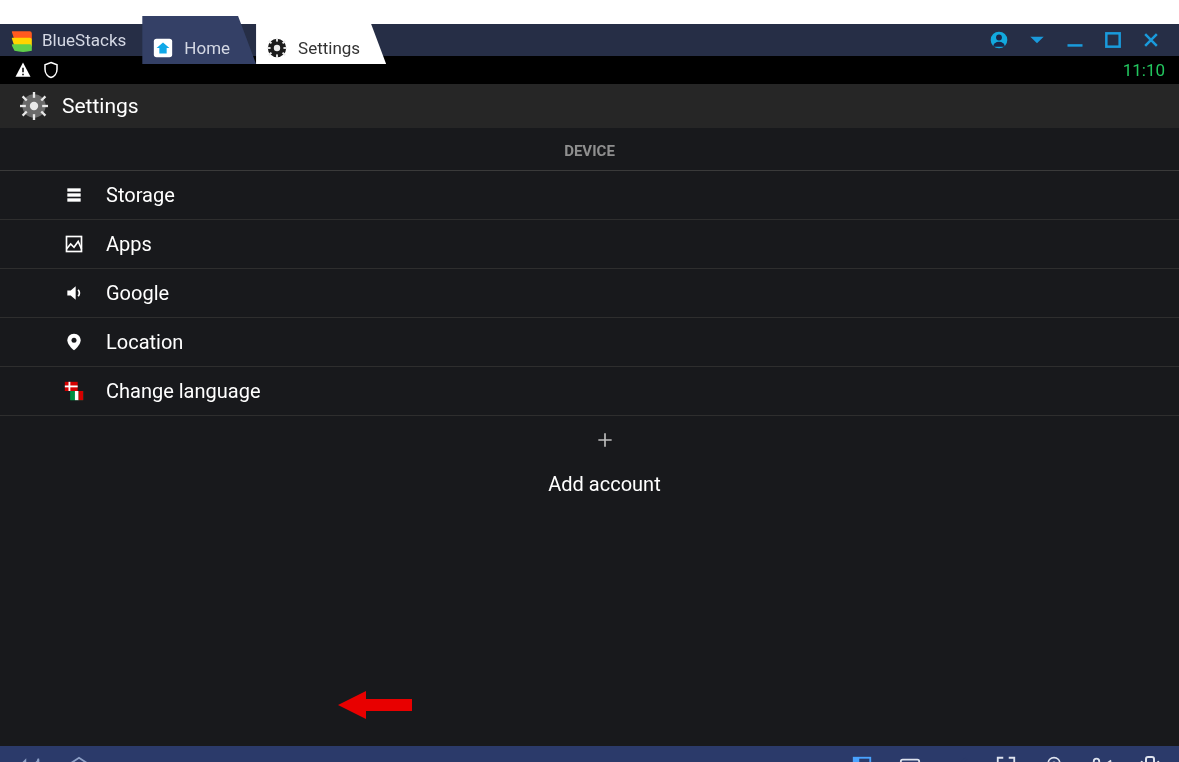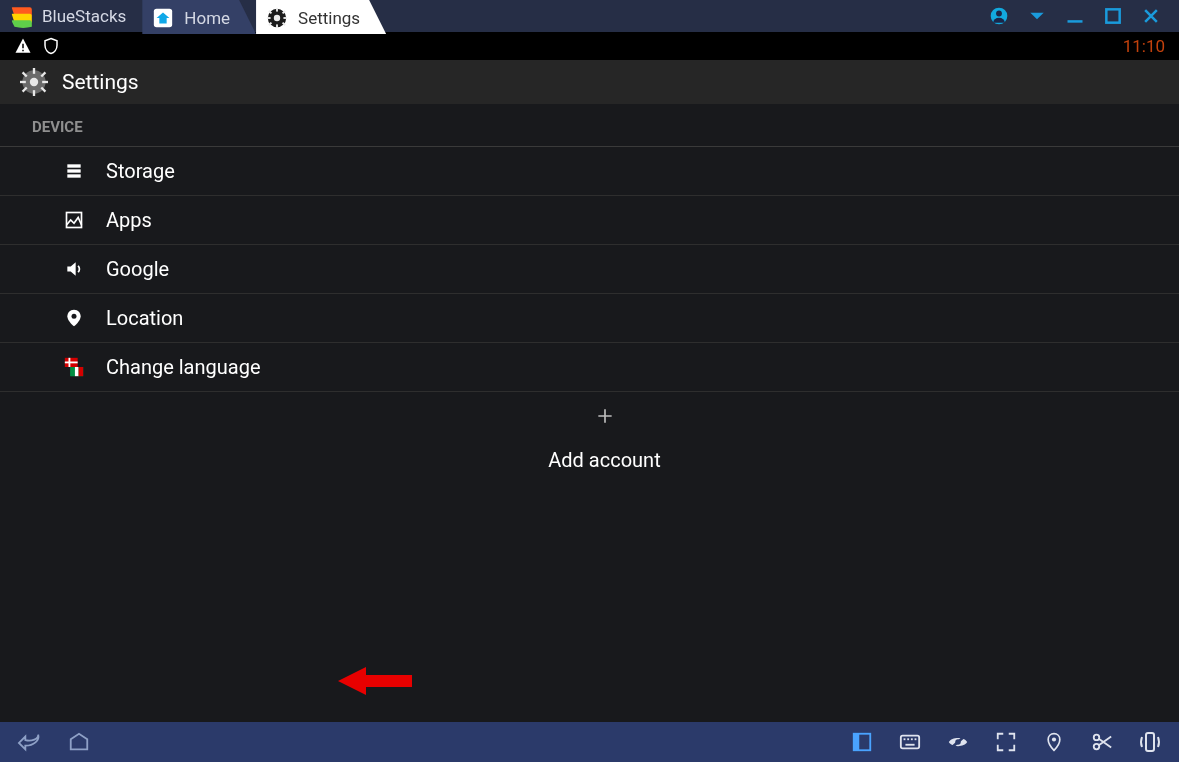--- a/index.html
+++ b/index.html
@@ -1,37 +1,37 @@
 <!DOCTYPE html>
 <html><head>
 <meta charset="utf-8">
 <style>
   html,body{margin:0;padding:0;width:1179px;height:762px;font-family:"Roboto","Segoe UI",Arial,sans-serif;background:#fff;overflow:hidden;}
   .window{width:1179px;height:762px;background:#262e46;position:relative;color:#e8e8e8;}
   
-  .titlebar{height:32px;background:#262e46;display:flex;align-items:center;font-size:17px;color:#d4d8e4;}
+  .titlebar{height:32px;background:#262e46;display:flex;align-items:center;font-size:17px;color:#d4d8e4;margin-top:24px;}
   .titlebar .logo{width:26px;height:26px;margin:0 8px;display:flex;align-items:center;justify-content:center;}
   .titlebar .app-name{flex:0 0 auto;margin-right:16px;}
-  .tab{height:32px;padding:4px 26px 0 10px;display:flex;align-items:center;gap:10px;position:relative;}
+  .tab{height:32px;padding:16px 26px 0 10px;display:flex;align-items:center;gap:10px;position:relative;}
   .tab .tab-icon{width:22px;height:22px;display:flex;align-items:center;justify-content:center;}
   .tab .tab-label{font-size:17px;}
   .tab-home{background:#344066;color:#d4d8e4;clip-path:polygon(0 0,calc(100% - 18px) 0,100% 100%,0 100%);}
   .tab-settings{background:#fff;color:#333;clip-path:polygon(0 0,calc(100% - 18px) 0,100% 100%,0 100%);}
   .titlebar .spacer{flex:1;}
   .winbtns{display:flex;align-items:center;gap:18px;padding:0 18px;color:#1a9bdc;}
   .winbtn{width:20px;height:20px;display:flex;align-items:center;justify-content:center;cursor:pointer;}
   
-  .statusbar{height:28px;background:#000;display:flex;align-items:center;padding:0 14px;font-size:17px;color:#c2410c;}
+  .statusbar{height:28px;background:#000;display:flex;align-items:center;padding:0 14px;font-size:17px;color:#22c55e;}
   .statusbar .left-icons{display:flex;gap:10px;align-items:center;}
   .statusbar .clock{margin-left:auto;}
   
   .settings-header{height:44px;background:#262626;display:flex;align-items:center;gap:14px;padding:0 20px;font-size:21px;color:#fff;}
   
   .content{background:#18191c;height:calc(762px - 32px - 28px - 44px - 40px);overflow:hidden;}
-  .section-header{font-size:15px;font-weight:700;color:#8f8f8f;padding:14px 32px 10px 32px;border-bottom:1px solid #3a3a3a;}
+  .section-header{font-size:15px;font-weight:700;color:#8f8f8f;padding:14px 32px 10px 32px;border-bottom:1px solid #3a3a3a;text-align:center;}
   .row{display:flex;align-items:center;gap:20px;padding:12px 32px 12px 62px;border-bottom:1px solid #2e2e2e;font-size:20px;color:#fff;cursor:pointer;}
   .row:last-child{border-bottom:none;}
   .row .row-icon{width:24px;height:24px;display:flex;align-items:center;justify-content:center;flex:0 0 24px;}
   
   .navbar{height:40px;background:#2b3a6a;display:flex;align-items:center;padding:0 16px;gap:24px;position:absolute;bottom:0;left:0;right:0;}
   .navbar .left{display:flex;gap:24px;align-items:center;}
   .navbar .right{margin-left:auto;display:flex;gap:22px;align-items:center;}
   .nav-icon{width:26px;height:26px;display:flex;align-items:center;justify-content:center;cursor:pointer;}
   
   .arrow{position:absolute;left:336px;top:665px;width:76px;height:32px;pointer-events:none;}

